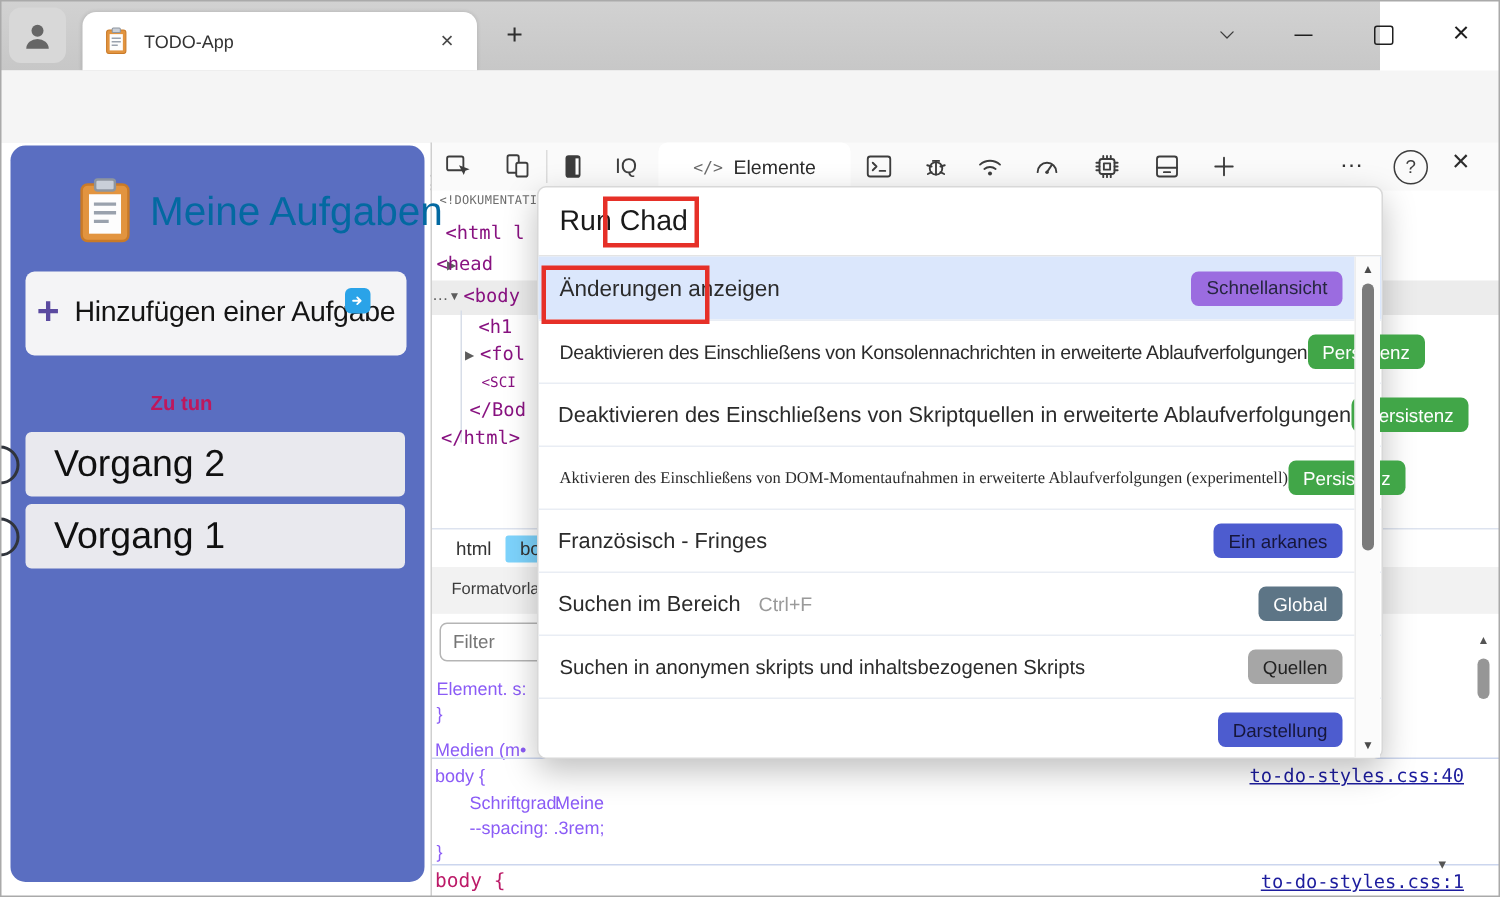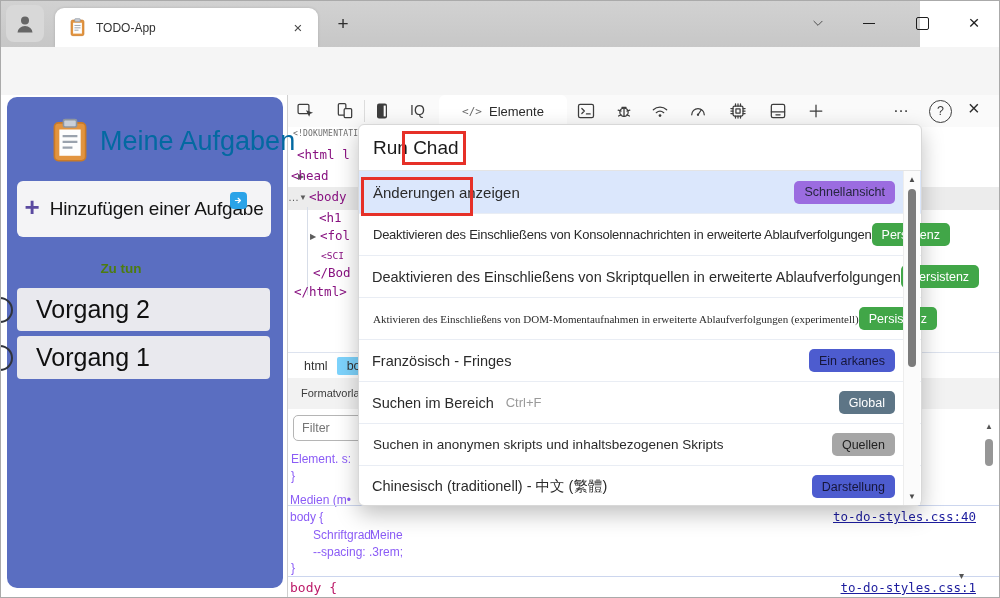--- a/index.html
+++ b/index.html
@@ -40,21 +40,21 @@
   #page-clip{left:0;top:95px;width:287px;height:503px;overflow:hidden;background:#fff;}
   #todo-card{position:absolute;left:7px;top:2px;width:276px;height:491px;background:#5a6ec1;border-radius:10px;}
   #app-title{left:100px;top:126px;width:220px;font-size:27px;color:#0369a1;z-index:3;white-space:nowrap;}
   #app-clip-icon{left:50px;top:118px;z-index:3;}
   #add-task-btn{left:17px;top:181px;width:254px;height:56px;background:#f4f4f6;border-radius:6px;
                 display:flex;align-items:center;justify-content:center;gap:10px;z-index:3;}
   #add-plus{font-size:26px;font-weight:bold;color:#5b4aa0;margin-top:-3px;}
   #add-label{font-size:19px;color:#141414;letter-spacing:-0.2px;}
   #add-hint-badge{position:absolute;right:24px;top:11px;width:17px;height:17px;border-radius:4px;background:#2aa3e8;
                   display:flex;align-items:center;justify-content:center;}
-  #section-label{left:7px;top:261px;width:228px;text-align:center;font-size:13.5px;font-weight:bold;color:#4d7c0f;z-index:3;}
+  #section-label{left:7px;top:261px;width:228px;text-align:center;font-size:13.5px;font-weight:bold;color:#be185d;z-index:3;}
   .task-row{left:17px;width:253px;height:43px;background:#e9e9ee;border-radius:4px;z-index:3;
             display:flex;align-items:center;}
   .task-label{margin-left:19px;font-size:25px;color:#101010;}
   .task-check{position:absolute;left:-30px;width:22px;height:22px;border:2.5px solid #30343c;border-radius:50%;}
   #task-0{top:193px;} #task-1{top:241px;}
 
   
   #devtools{left:287px;top:95px;width:713px;height:503px;background:#fff;border-left:1px solid #cfcfcf;z-index:1;}
   #dt-toolbar{position:absolute;left:0;top:0;width:713px;height:32px;background:#fafafa;}
   .dtico{position:absolute;top:6px;width:20px;height:20px;}
@@ -349,21 +349,20 @@
   <div class="menu-row" style="top:256px">
     <span class="mi-label sz145">Suchen im Bereich</span>
     <span class="mi-shortcut">Ctrl+F</span>
     <span class="badge" style="background-color: rgb(93, 117, 134); color: rgb(255, 255, 255);">Global</span>
   </div>
   <div class="menu-row" style="top:298px">
     <span class="mi-label sz135">Suchen in anonymen skripts und inhaltsbezogenen Skripts</span>
     <span class="badge" style="background-color: rgb(166, 166, 166); color: rgb(34, 34, 34);">Quellen</span>
   </div>
   <div class="menu-row" style="top:340px">
-    <span class="mi-label sz145">Chinesisch (traditionell) -  中文 (繁體)</span>
     <span class="badge" style="background-color: rgb(77, 92, 207); color: rgb(22, 22, 58);">Darstellung</span>
   </div>
 
   <div id="dd-scroll">
     <span id="dd-scroll-up">▲</span>
     <div id="dd-scroll-thumb"></div>
     <span id="dd-scroll-down">▼</span>
   </div>
 </div>
 

